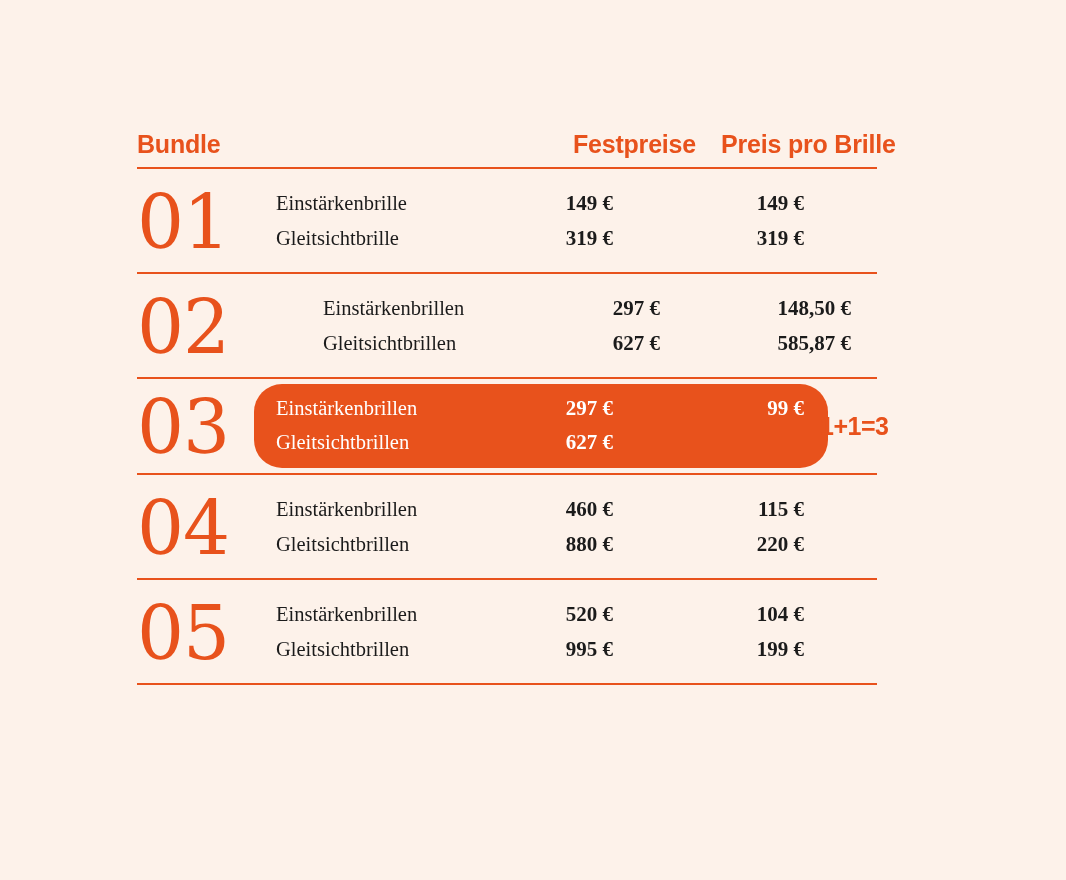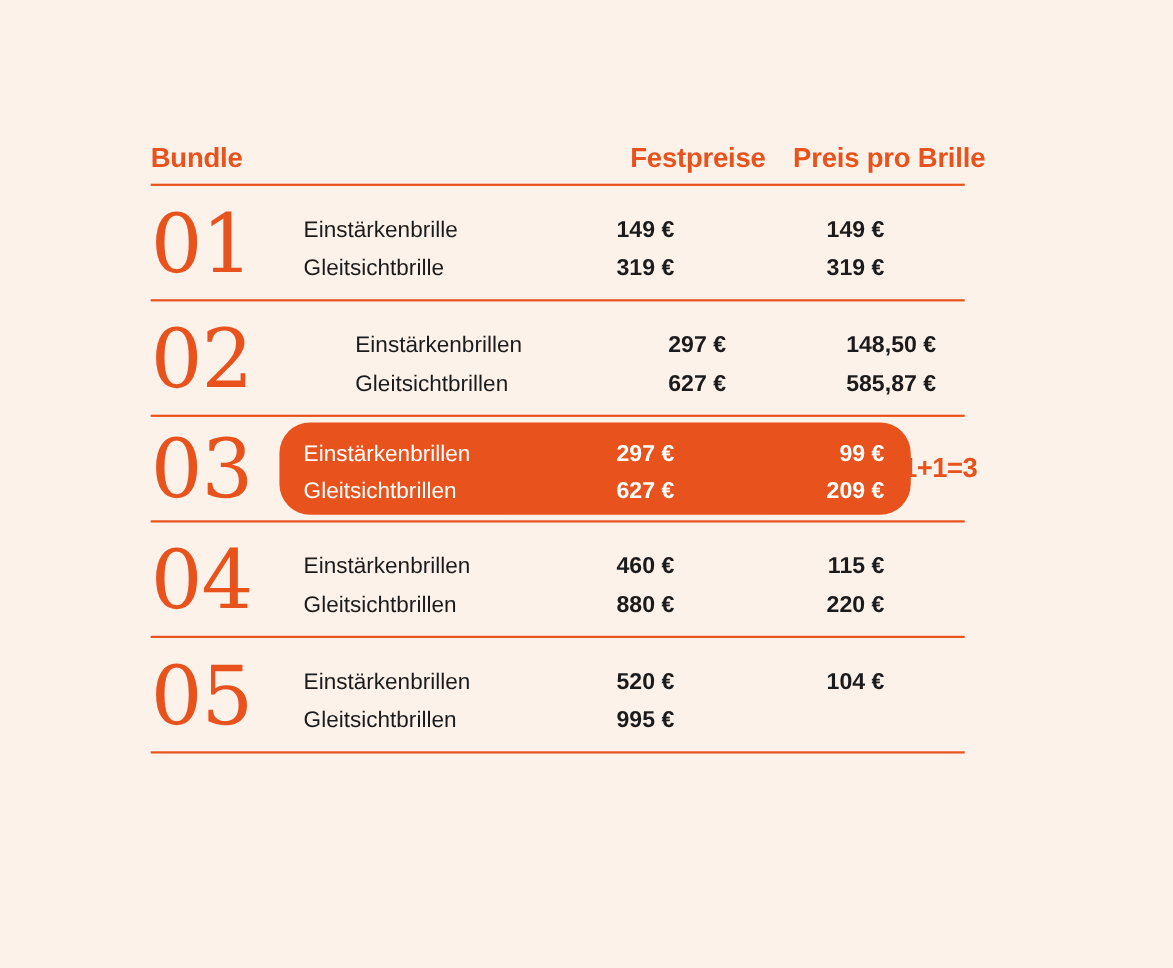--- a/index.html
+++ b/index.html
@@ -69,22 +69,23 @@
 
   .rows-block {
     flex: 1 1 auto;
     display: flex;
     flex-direction: column;
     justify-content: center;
   }
 
   .line {
     display: flex;
-    align-items: flex-end;
+    align-items: center;
     height: 35px;
+    font-family: Liberation Serif, serif;
   }
   .prod {
     width: 230px;
     flex: 0 0 230px;
     color: #1b1b1b;
     font-size: 20.5px;
     white-space: nowrap;
   }
   .fix {
     width: 140px;
@@ -191,21 +192,20 @@
     <div class="num-cell">03</div>
     <div class="rows-block">
       <div class="line">
         <div class="prod">Einstärkenbrillen</div>
         <div class="fix">297 €</div>
         <div class="per">99 €</div>
       </div>
       <div class="line">
         <div class="prod">Gleitsichtbrillen</div>
         <div class="fix">627 €</div>
-        <div class="per">209 €</div>
       </div>
     </div>
     <div class="promo-badge">1+1=3</div>
   </div>
 
   <div class="bundle-row" id="row-04">
     <div class="num-cell">04</div>
     <div class="rows-block">
       <div class="line">
         <div class="prod">Einstärkenbrillen</div>
@@ -224,17 +224,18 @@
     <div class="num-cell">05</div>
     <div class="rows-block">
       <div class="line">
         <div class="prod">Einstärkenbrillen</div>
         <div class="fix">520 €</div>
         <div class="per">104 €</div>
       </div>
       <div class="line">
         <div class="prod">Gleitsichtbrillen</div>
         <div class="fix">995 €</div>
+        <div class="per">199 €</div>
       </div>
     </div>
   </div>
 
 </div>
 
 </body></html>

